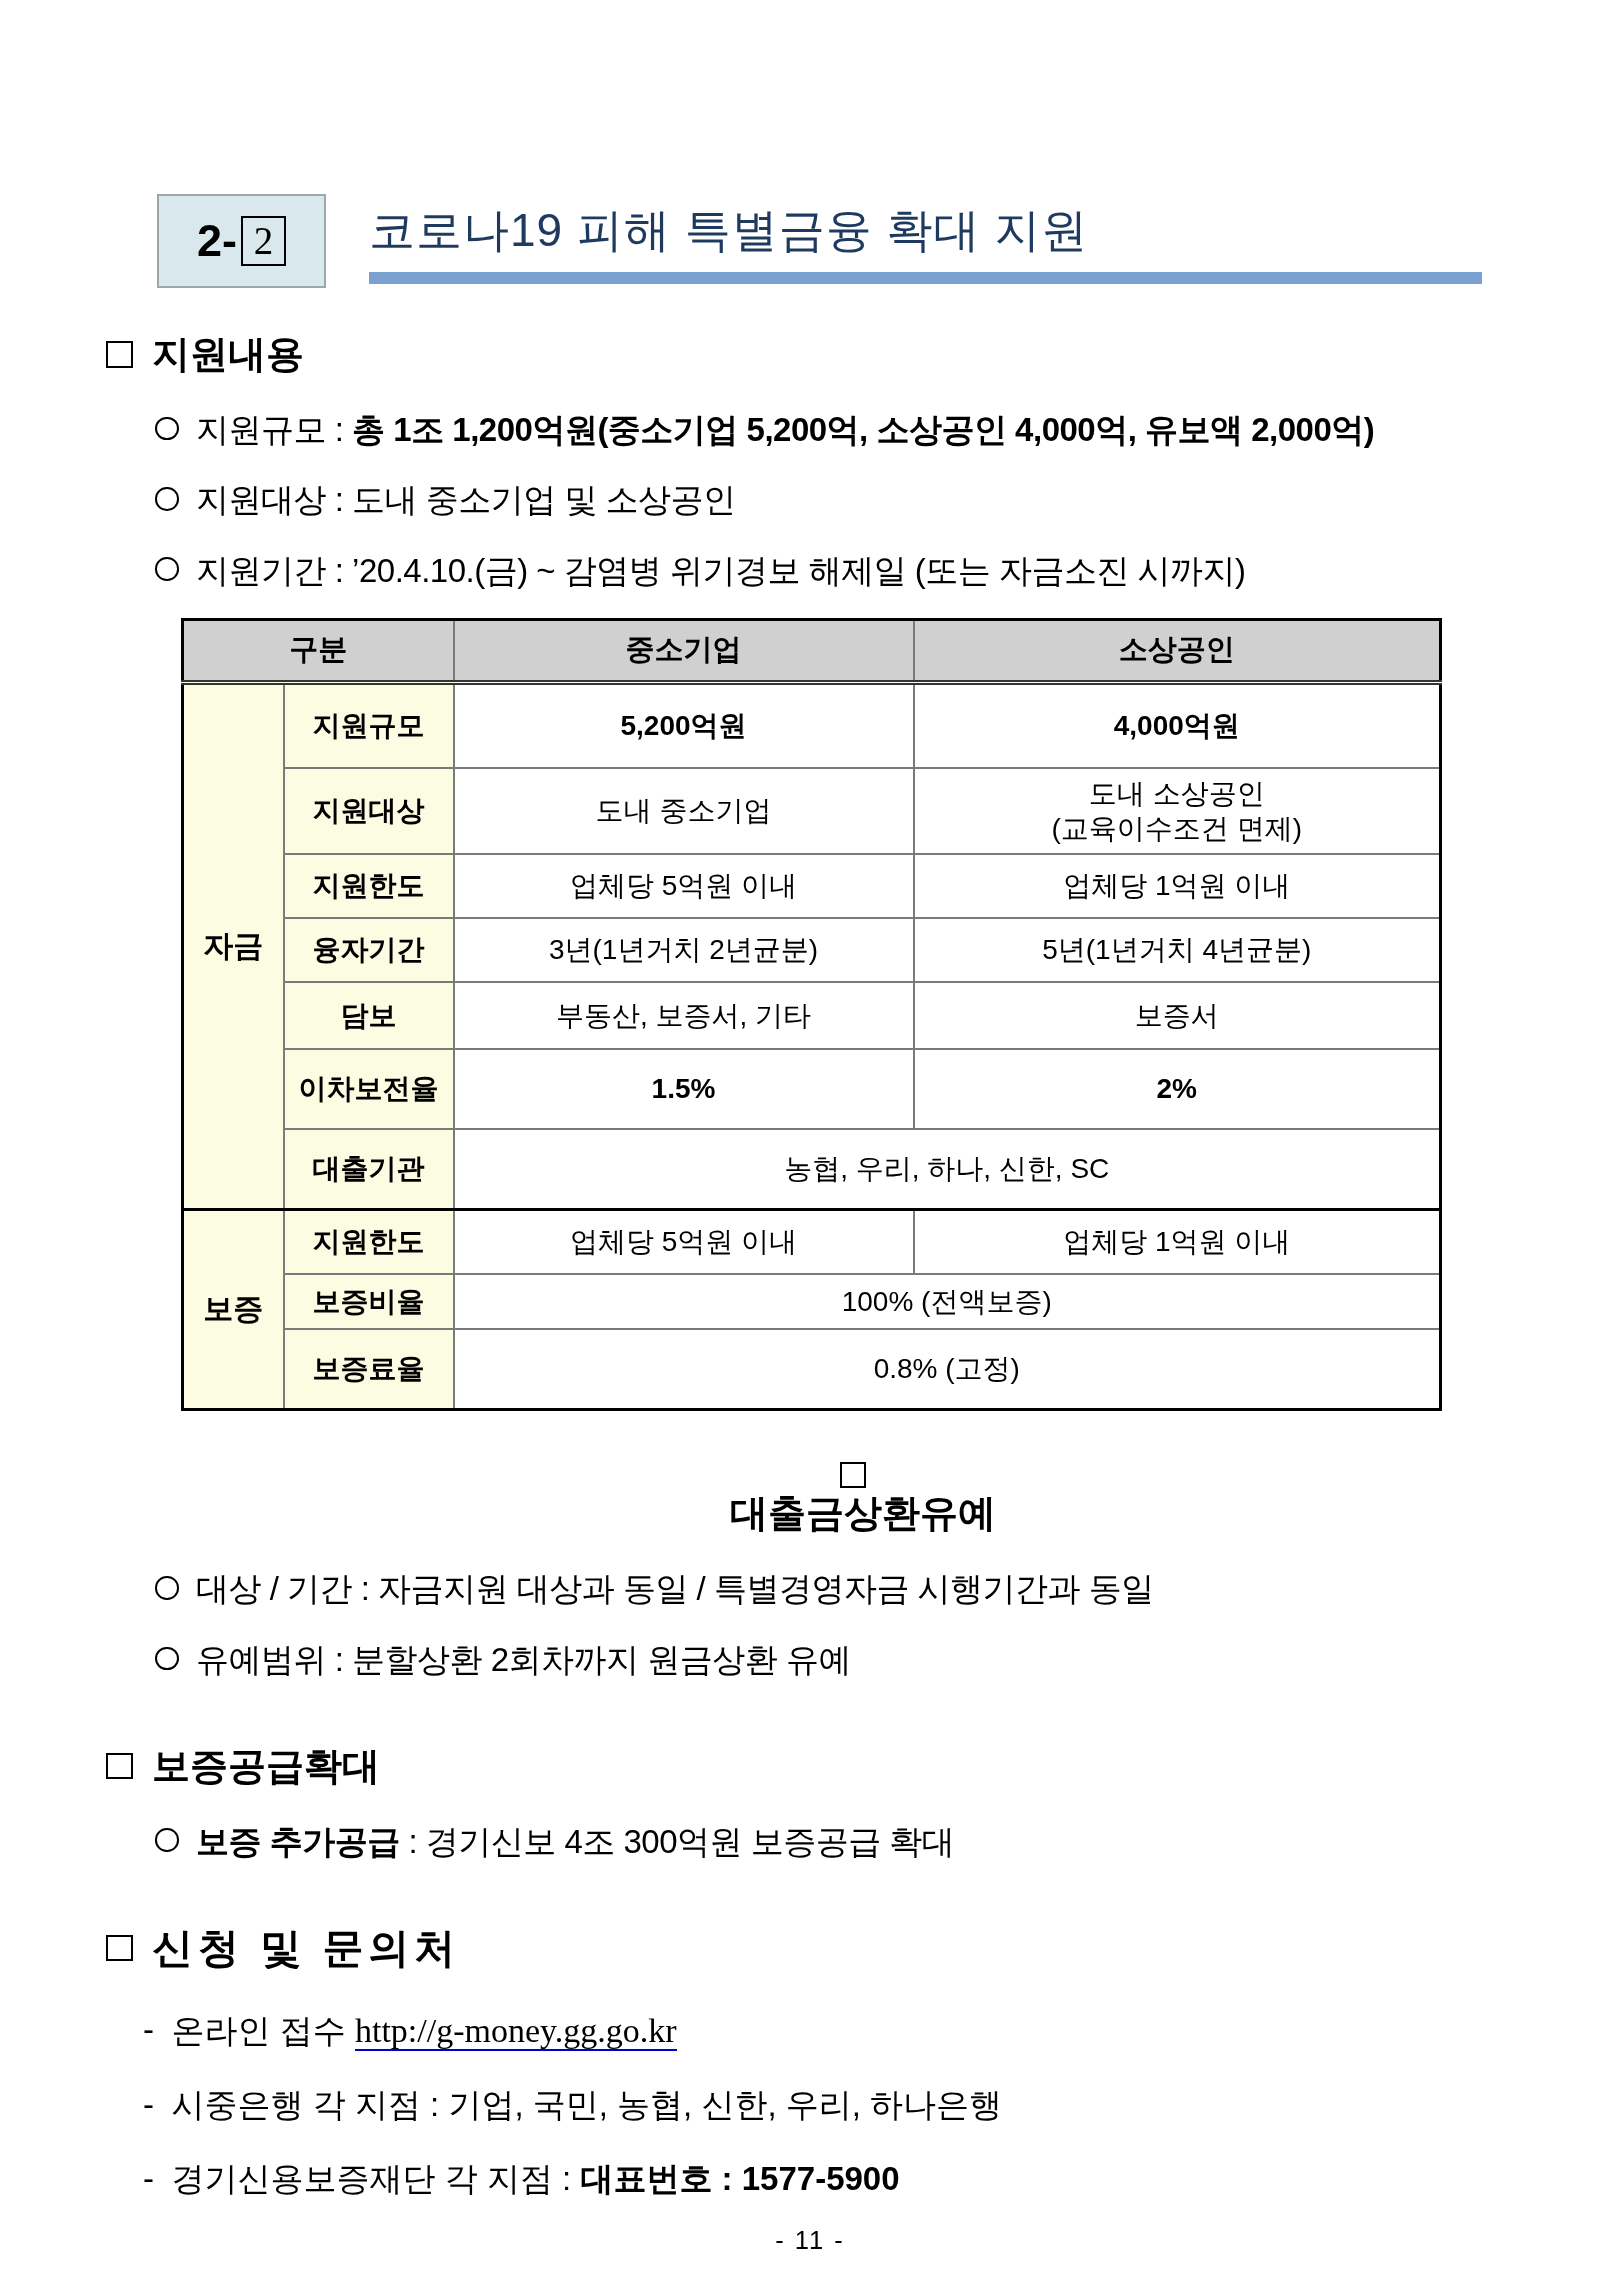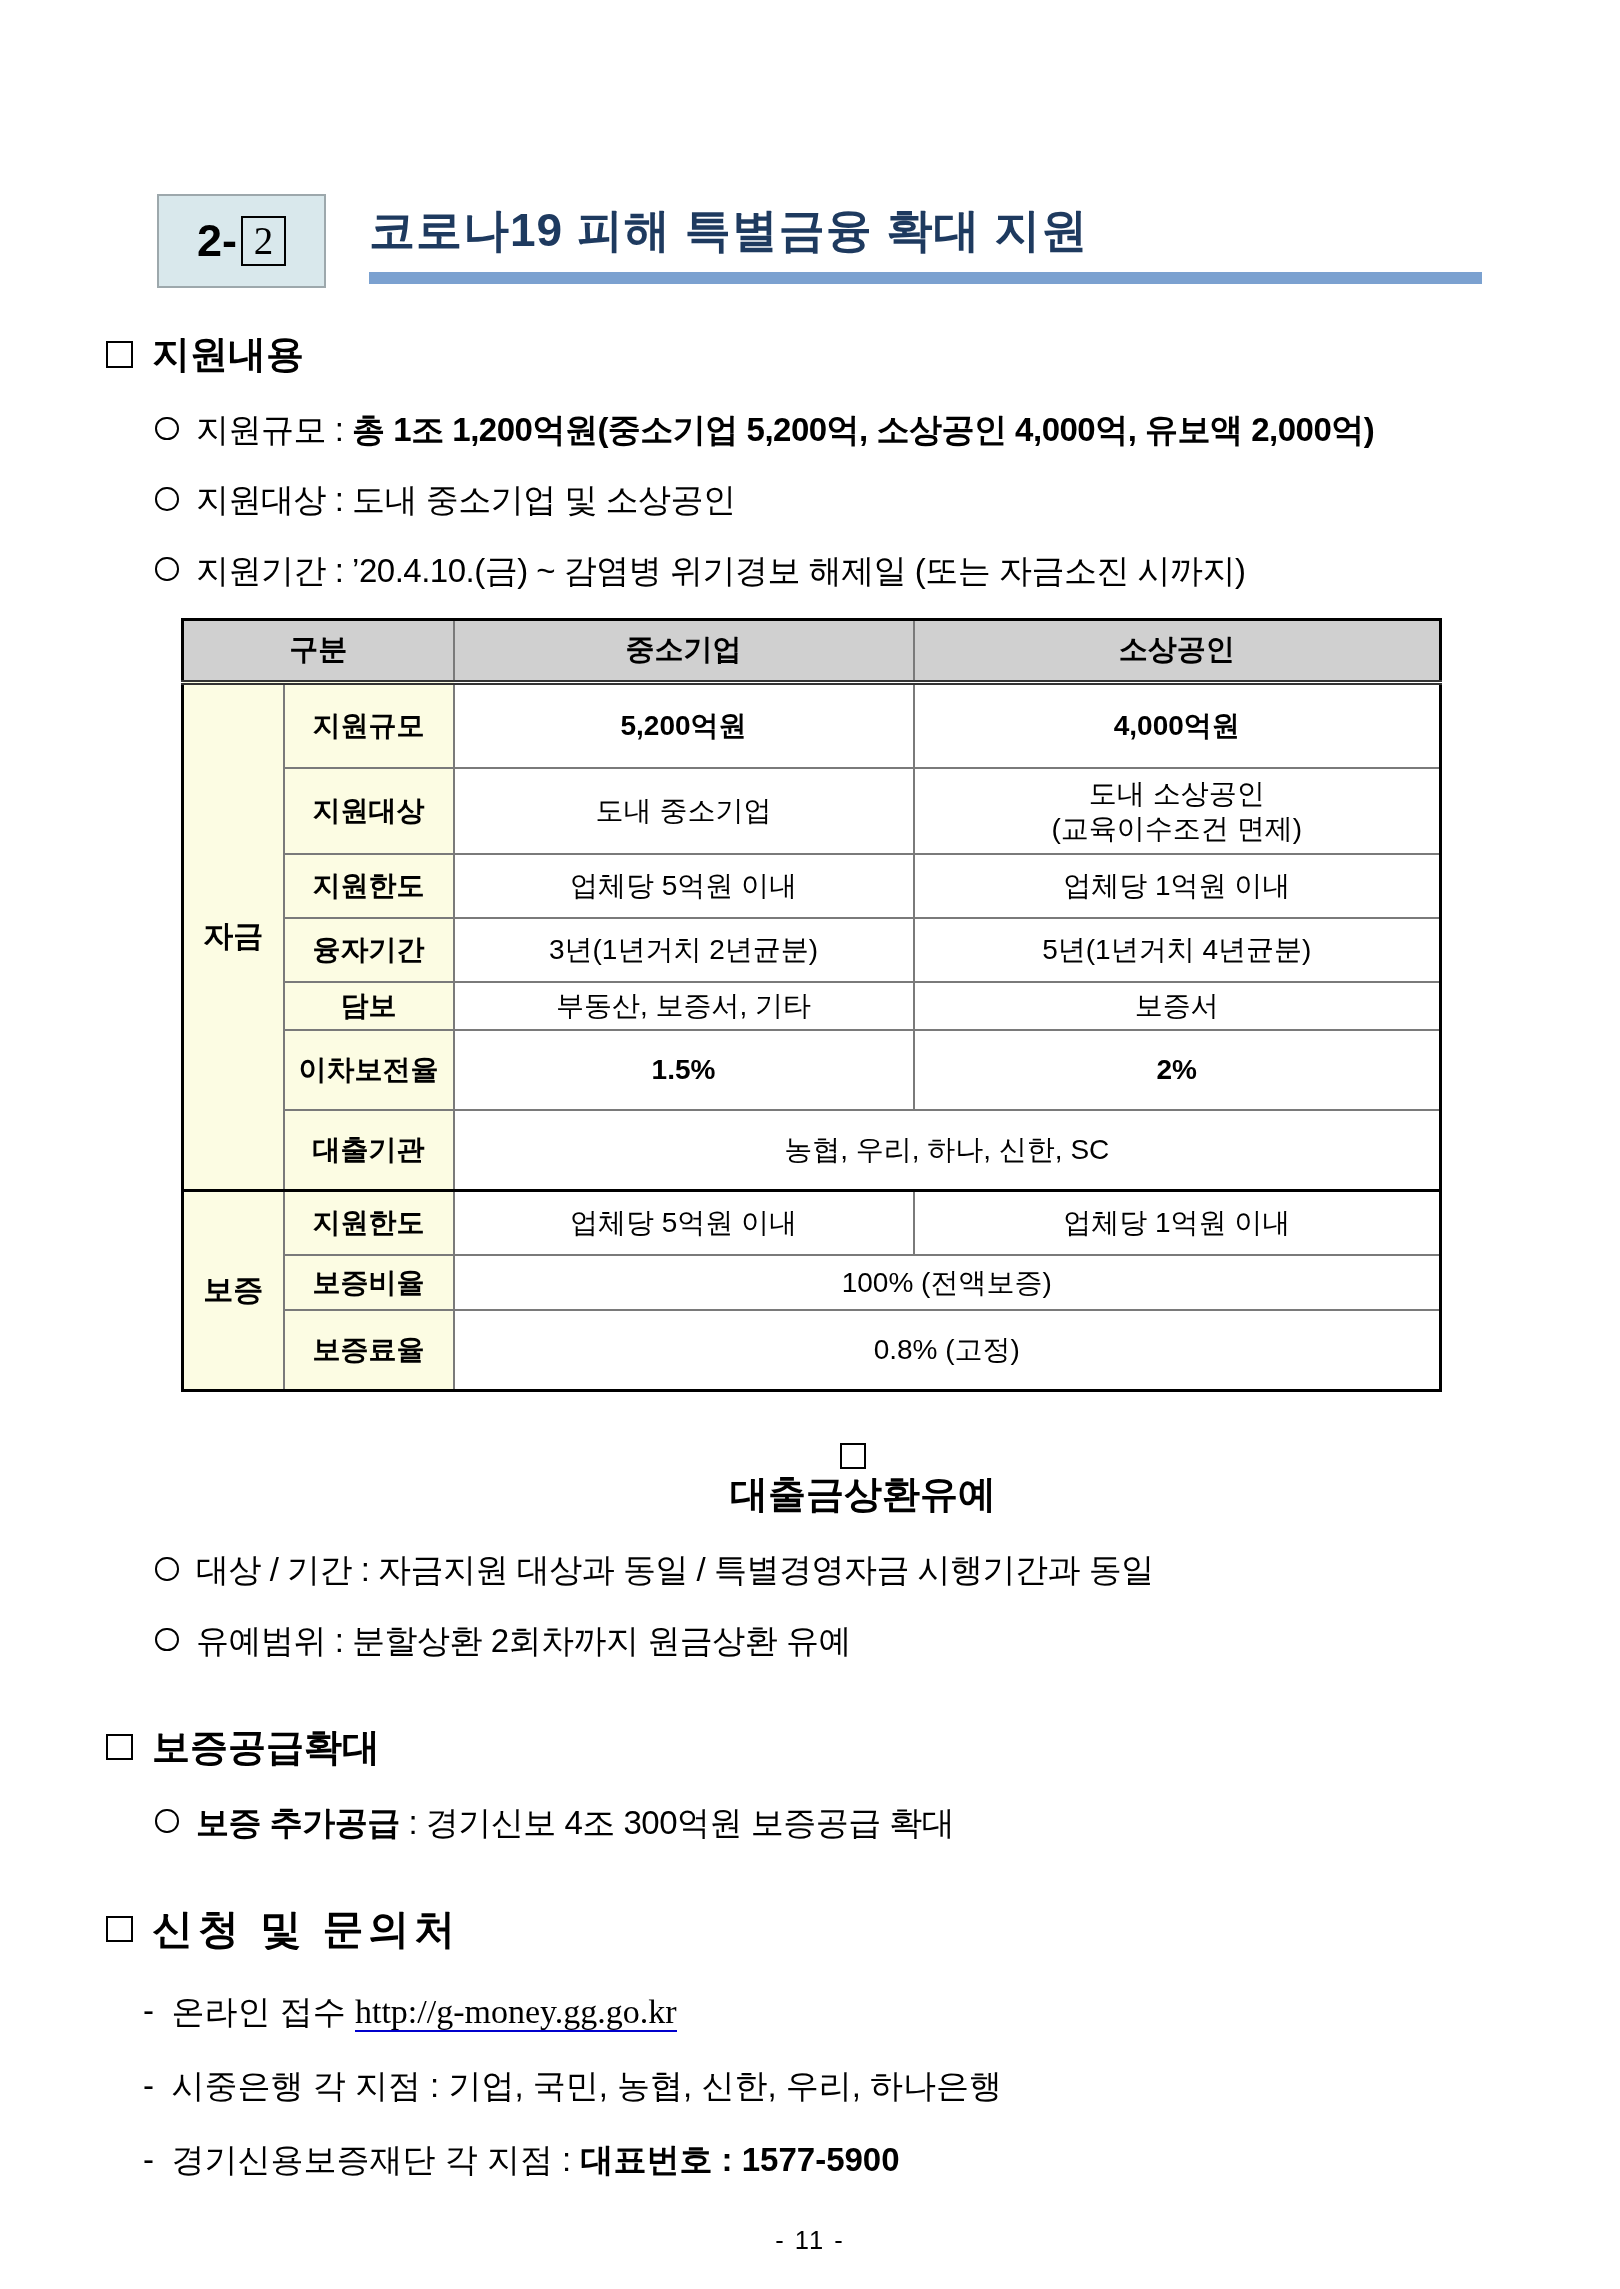--- a/index.html
+++ b/index.html
@@ -21,21 +21,21 @@
     background:#D9E8EC; border:2px solid #9DA8AC;
     display:flex; align-items:center; justify-content:center; gap:3.9px;
     font-size:45px; font-weight:bold;
   }
   .badge .boxed-num {
     font-family:"Liberation Serif","DejaVu Serif",serif;
     font-weight:400; font-size:39px;
     border:2px solid #000; padding:1px 10.8px; line-height:1.15;
   }
   .title-wrap { flex:1 1 auto; margin-left:43px; padding-top:5.9px; }
-  .doc-title { font-size:46px; font-weight:bold; color:#1E3A5F; letter-spacing:1px; white-space:nowrap; }
+  .doc-title { font-size:46px; font-weight:normal; color:#1E3A5F; letter-spacing:1px; white-space:nowrap; }
   .title-bar { height:12.7px; background:#7BA1D0; margin-top:9.8px; }
 
   
   .section-heading { display:flex; align-items:center; margin-left:106px; font-size:38px; font-weight:bold; }
   .square-icon { width:26.5px; height:26.5px; border:2.9px solid #000; margin-right:19.6px; flex:0 0 26.5px; }
   .sh-support   { margin-top:41px; }
   .sh-repayment { margin-top:51px;flex-direction:column; }
   .sh-guarantee { margin-top:59px; }
   .sh-contact   { margin-top:57px; font-size:41px; letter-spacing:4.9px; }
 
@@ -58,21 +58,21 @@
   }
   table.info td, table.info th { border:2px solid #7a7a7a; text-align:center; vertical-align:middle; padding:2px 9px; }
   table.info tr.head th { background:#D0D0D0; font-size:29px; border-bottom:5.9px double #333; }
   .col-group  { width:101px; }
   .col-label  { width:170px; }
   .col-sme    { width:460px; }
   .col-small  { width:527px; }
   td.group-cell { background:#FCFCE3; font-weight:bold; font-size:30px; }
   td.label-cell { background:#FCFCE3; font-weight:bold; }
   tr.h64{height:63px;} tr.h88{height:86px;} tr.h94{height:64px;} tr.h65{height:64px;}
-  tr.h68{height:48px;} tr.h67{height:80px;} tr.h66{height:65px;} tr.h70{height:55px;}
+  tr.h68{height:67px;} tr.h67{height:80px;} tr.h66{height:65px;} tr.h70{height:55px;}
   td.bold-val { font-weight:bold; }
   tr.group-top td { border-top:3.9px solid #000; }
   .two-line span { display:block; line-height:1.25; }
 
   
   .contact-item { display:flex; align-items:flex-start; margin-left:143px; font-size:33px; line-height:1.3; }
   .dash { margin-right:17.6px; }
   .c1 { margin-top:33px; }
   .cn { margin-top:31px; }
   a.doc-link {

